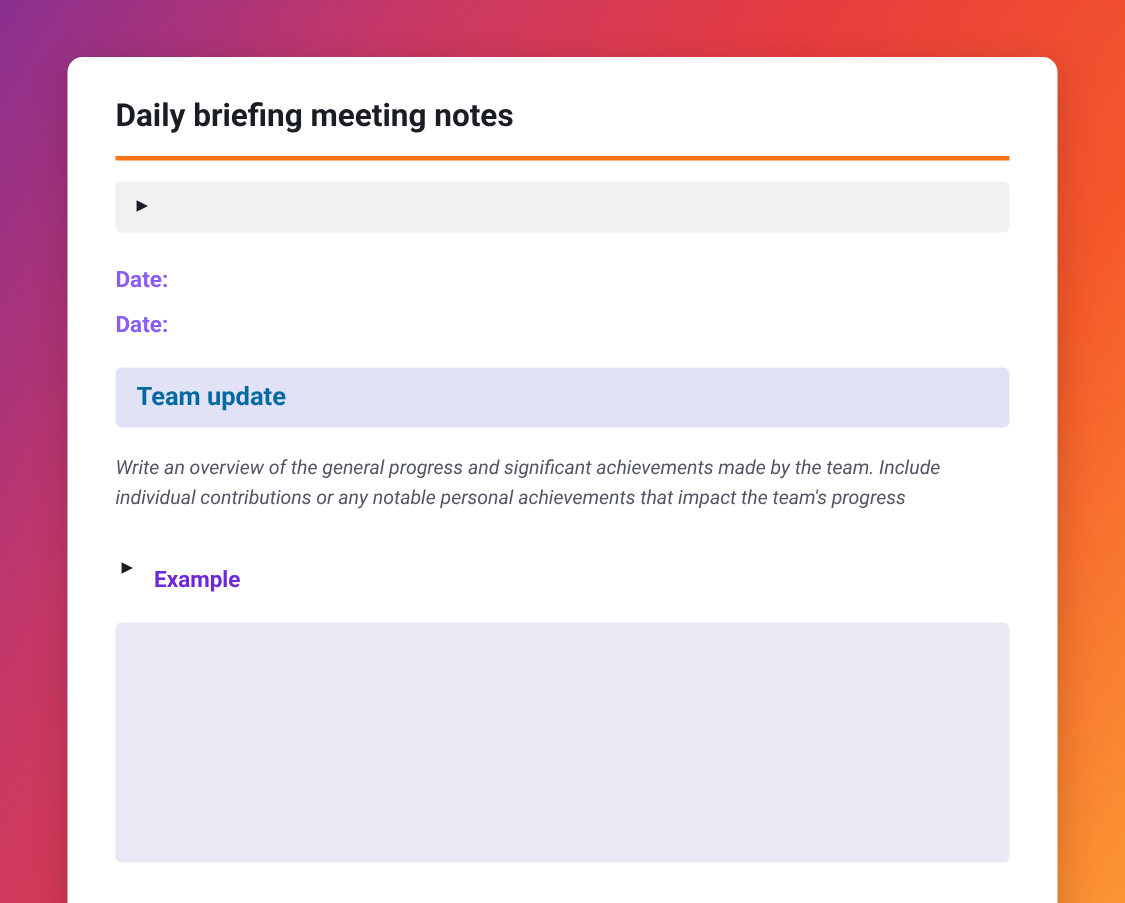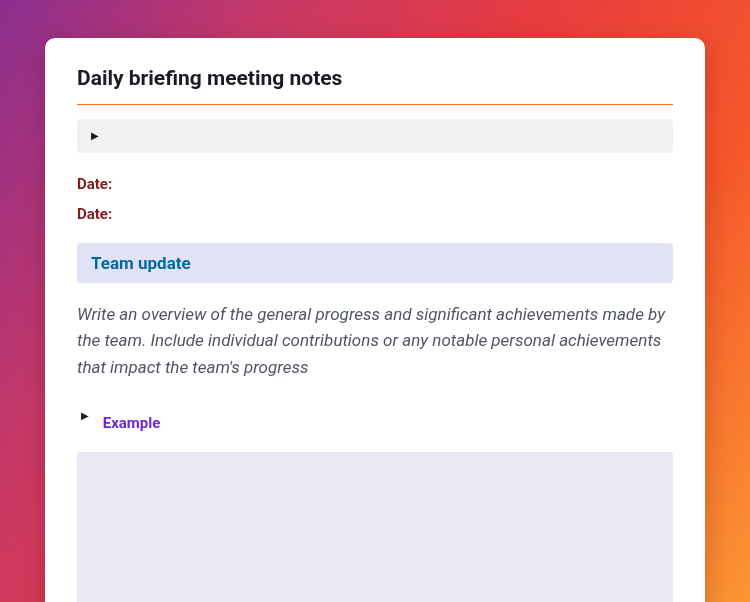--- a/index.html
+++ b/index.html
@@ -24,21 +24,21 @@
       border-radius: 10px;
       padding: 28px 32px 32px 32px;
       box-shadow: 0 6px 24px rgba(0,0,0,0.18);
       height: 700px;
     }
     .page-title {
       font-size: 21px;
       font-weight: 700;
       color: #1a1d24;
       padding-bottom: 14px;
-      border-bottom: 1px solid #f97316;
+      border-bottom: 3px solid #f97316;
       margin-bottom: 14px;
     }
     .how-to-row {
       background: #f1f1f2;
       border-radius: 4px;
       padding: 12px 14px;
       display: flex;
       align-items: center;
       gap: 14px;
       margin-bottom: 22px;
@@ -53,36 +53,36 @@
       font-size: 15px;
       font-weight: 700;
       color: #1a1d24;
     }
     .meta-block {
       margin-bottom: 20px;
     }
     .meta-line {
       font-size: 15px;
       font-weight: 700;
-      color: #7f1d1d;
+      color: #8b5cf6;
       margin-bottom: 12px;
     }
     .section-header {
       background: #e1e2f5;
       border-radius: 4px;
       padding: 10px 14px;
       margin-bottom: 18px;
     }
     .section-title {
       font-size: 17px;
       font-weight: 700;
       color: #0369a1;
     }
     .section-desc {
-      font-size: 17px;
+      font-size: 13px;
       font-style: italic;
       color: #525662;
       line-height: 1.55;
       margin-bottom: 18px;
     }
     .example-row {
       display: flex;
       align-items: center;
       gap: 14px;
       padding: 2px 4px 2px 4px;

